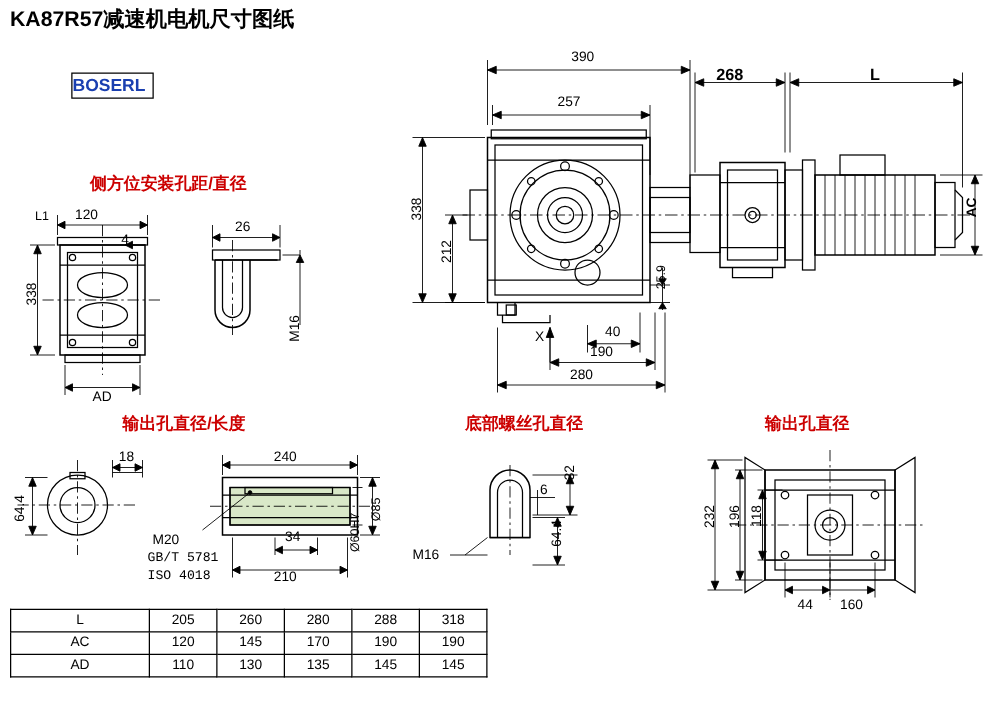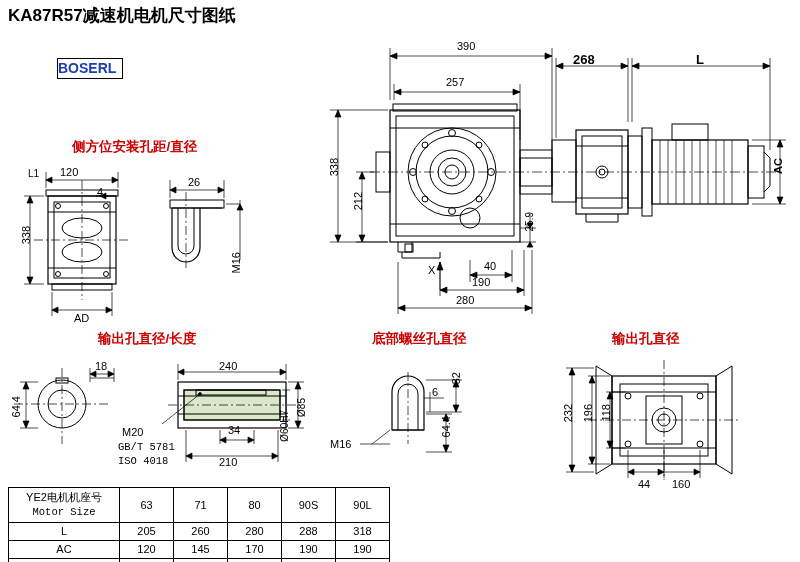--- a/index.html
+++ b/index.html
@@ -460,31 +460,20 @@
   <div class="dimtxt" style="left:330px;top:438px;">M16</div>
 
   <div class="dimtxt vert" style="left:562px;top:404px;">232</div>
   <div class="dimtxt vert" style="left:582px;top:404px;">196</div>
   <div class="dimtxt vert" style="left:600px;top:404px;">118</div>
   <div class="dimtxt" style="left:638px;top:478px;">44</div>
   <div class="dimtxt" style="left:672px;top:478px;">160</div>
 
   <table class="tbl">
     <tbody>
-        <tr>
-      <td class="hd" rowspan="1" style="height:34px;line-height:15px;">
-        <div>YE2电机机座号</div>
-        <div class="mono">Motor  Size</div>
-      </td>
-      <td class="c" style="height:34px;">63</td>
-      <td class="c" style="height:34px;">71</td>
-      <td class="c" style="height:34px;">80</td>
-      <td class="c" style="height:34px;">90S</td>
-      <td class="c" style="height:34px;">90L</td>
-    </tr>
     <tr>
       <td class="hd">L</td>
       <td class="c">205</td>
       <td class="c">260</td>
       <td class="c">280</td>
       <td class="c">288</td>
       <td class="c">318</td>
     </tr>
     <tr>
       <td class="hd">AC</td>

